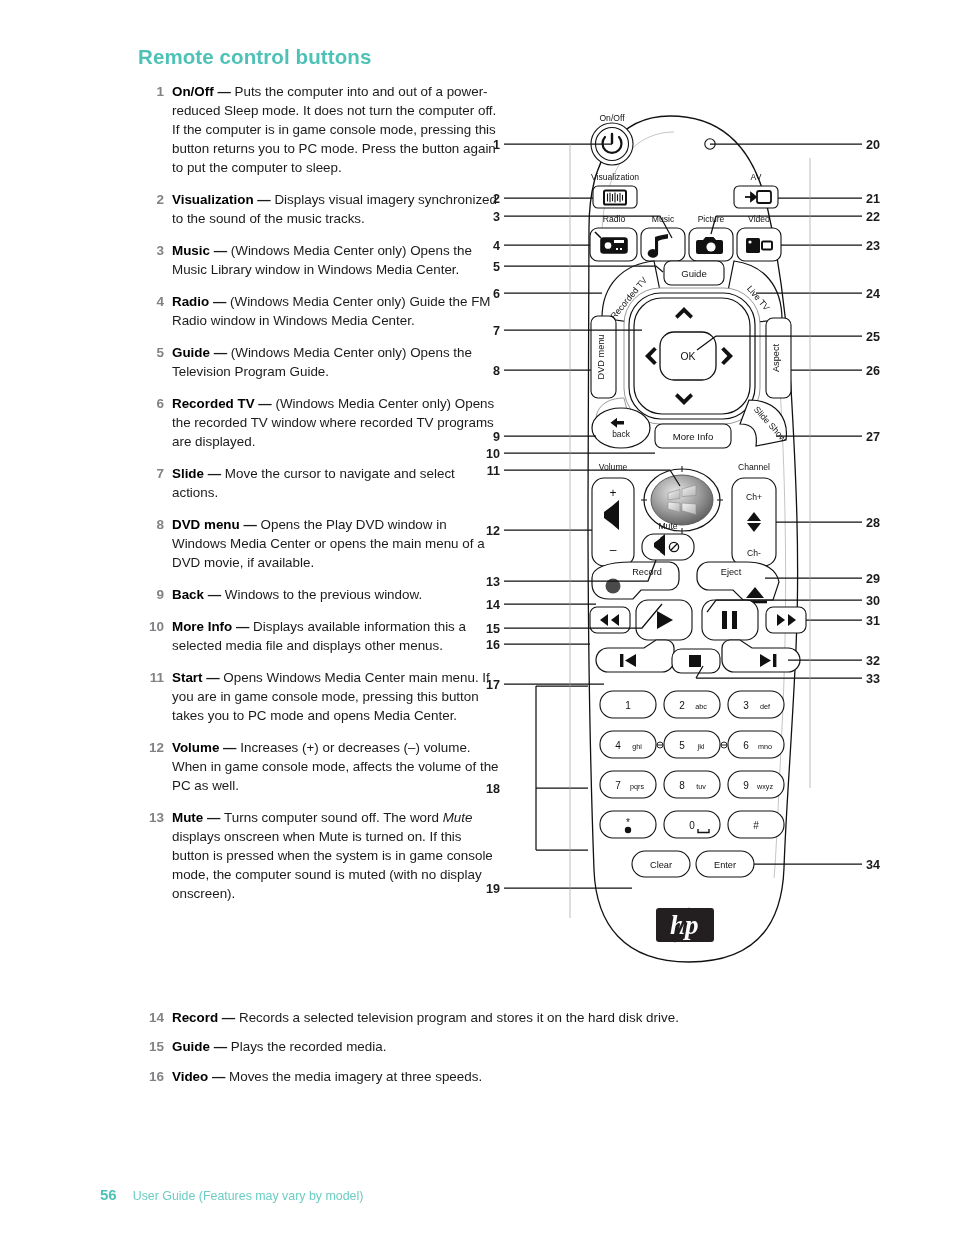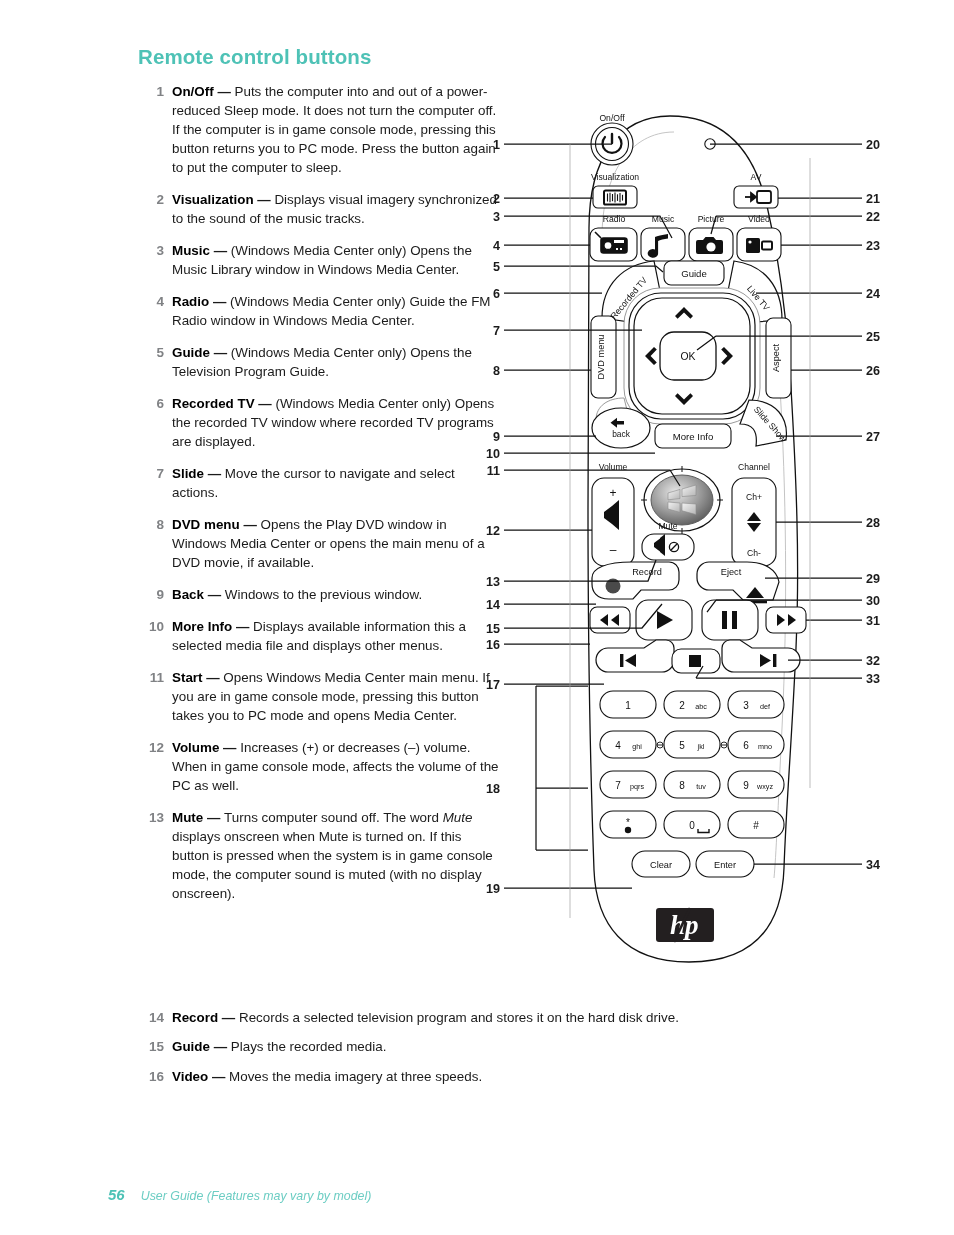--- a/index.html
+++ b/index.html
@@ -32,21 +32,21 @@
   .item .body i{font-style:italic;}
   .dash{font-weight:bold;}
 
   
   .list-wide{
     position:absolute;left:140px;top:1008px;width:680px;
   }
   .list-wide .item{margin-bottom:10px;}
 
   
-  .footer{position:absolute;left:108px;top:1161px;display:flex;align-items:baseline;font-style:italic;}
+  .footer{position:absolute;left:100px;top:1161px;display:flex;align-items:baseline;}
   .footer .pg{font-size:15px;font-weight:bold;color:#4ec2b6;margin-right:16px;}
   .footer .ft{font-size:12.4px;color:#6ccdc3;margin-top:28px;}
 
   
   .figure{position:absolute;left:484px;top:88px;width:400px;height:910px;}
   .figure svg{display:block;}
 
   
 </style>
 </head>

